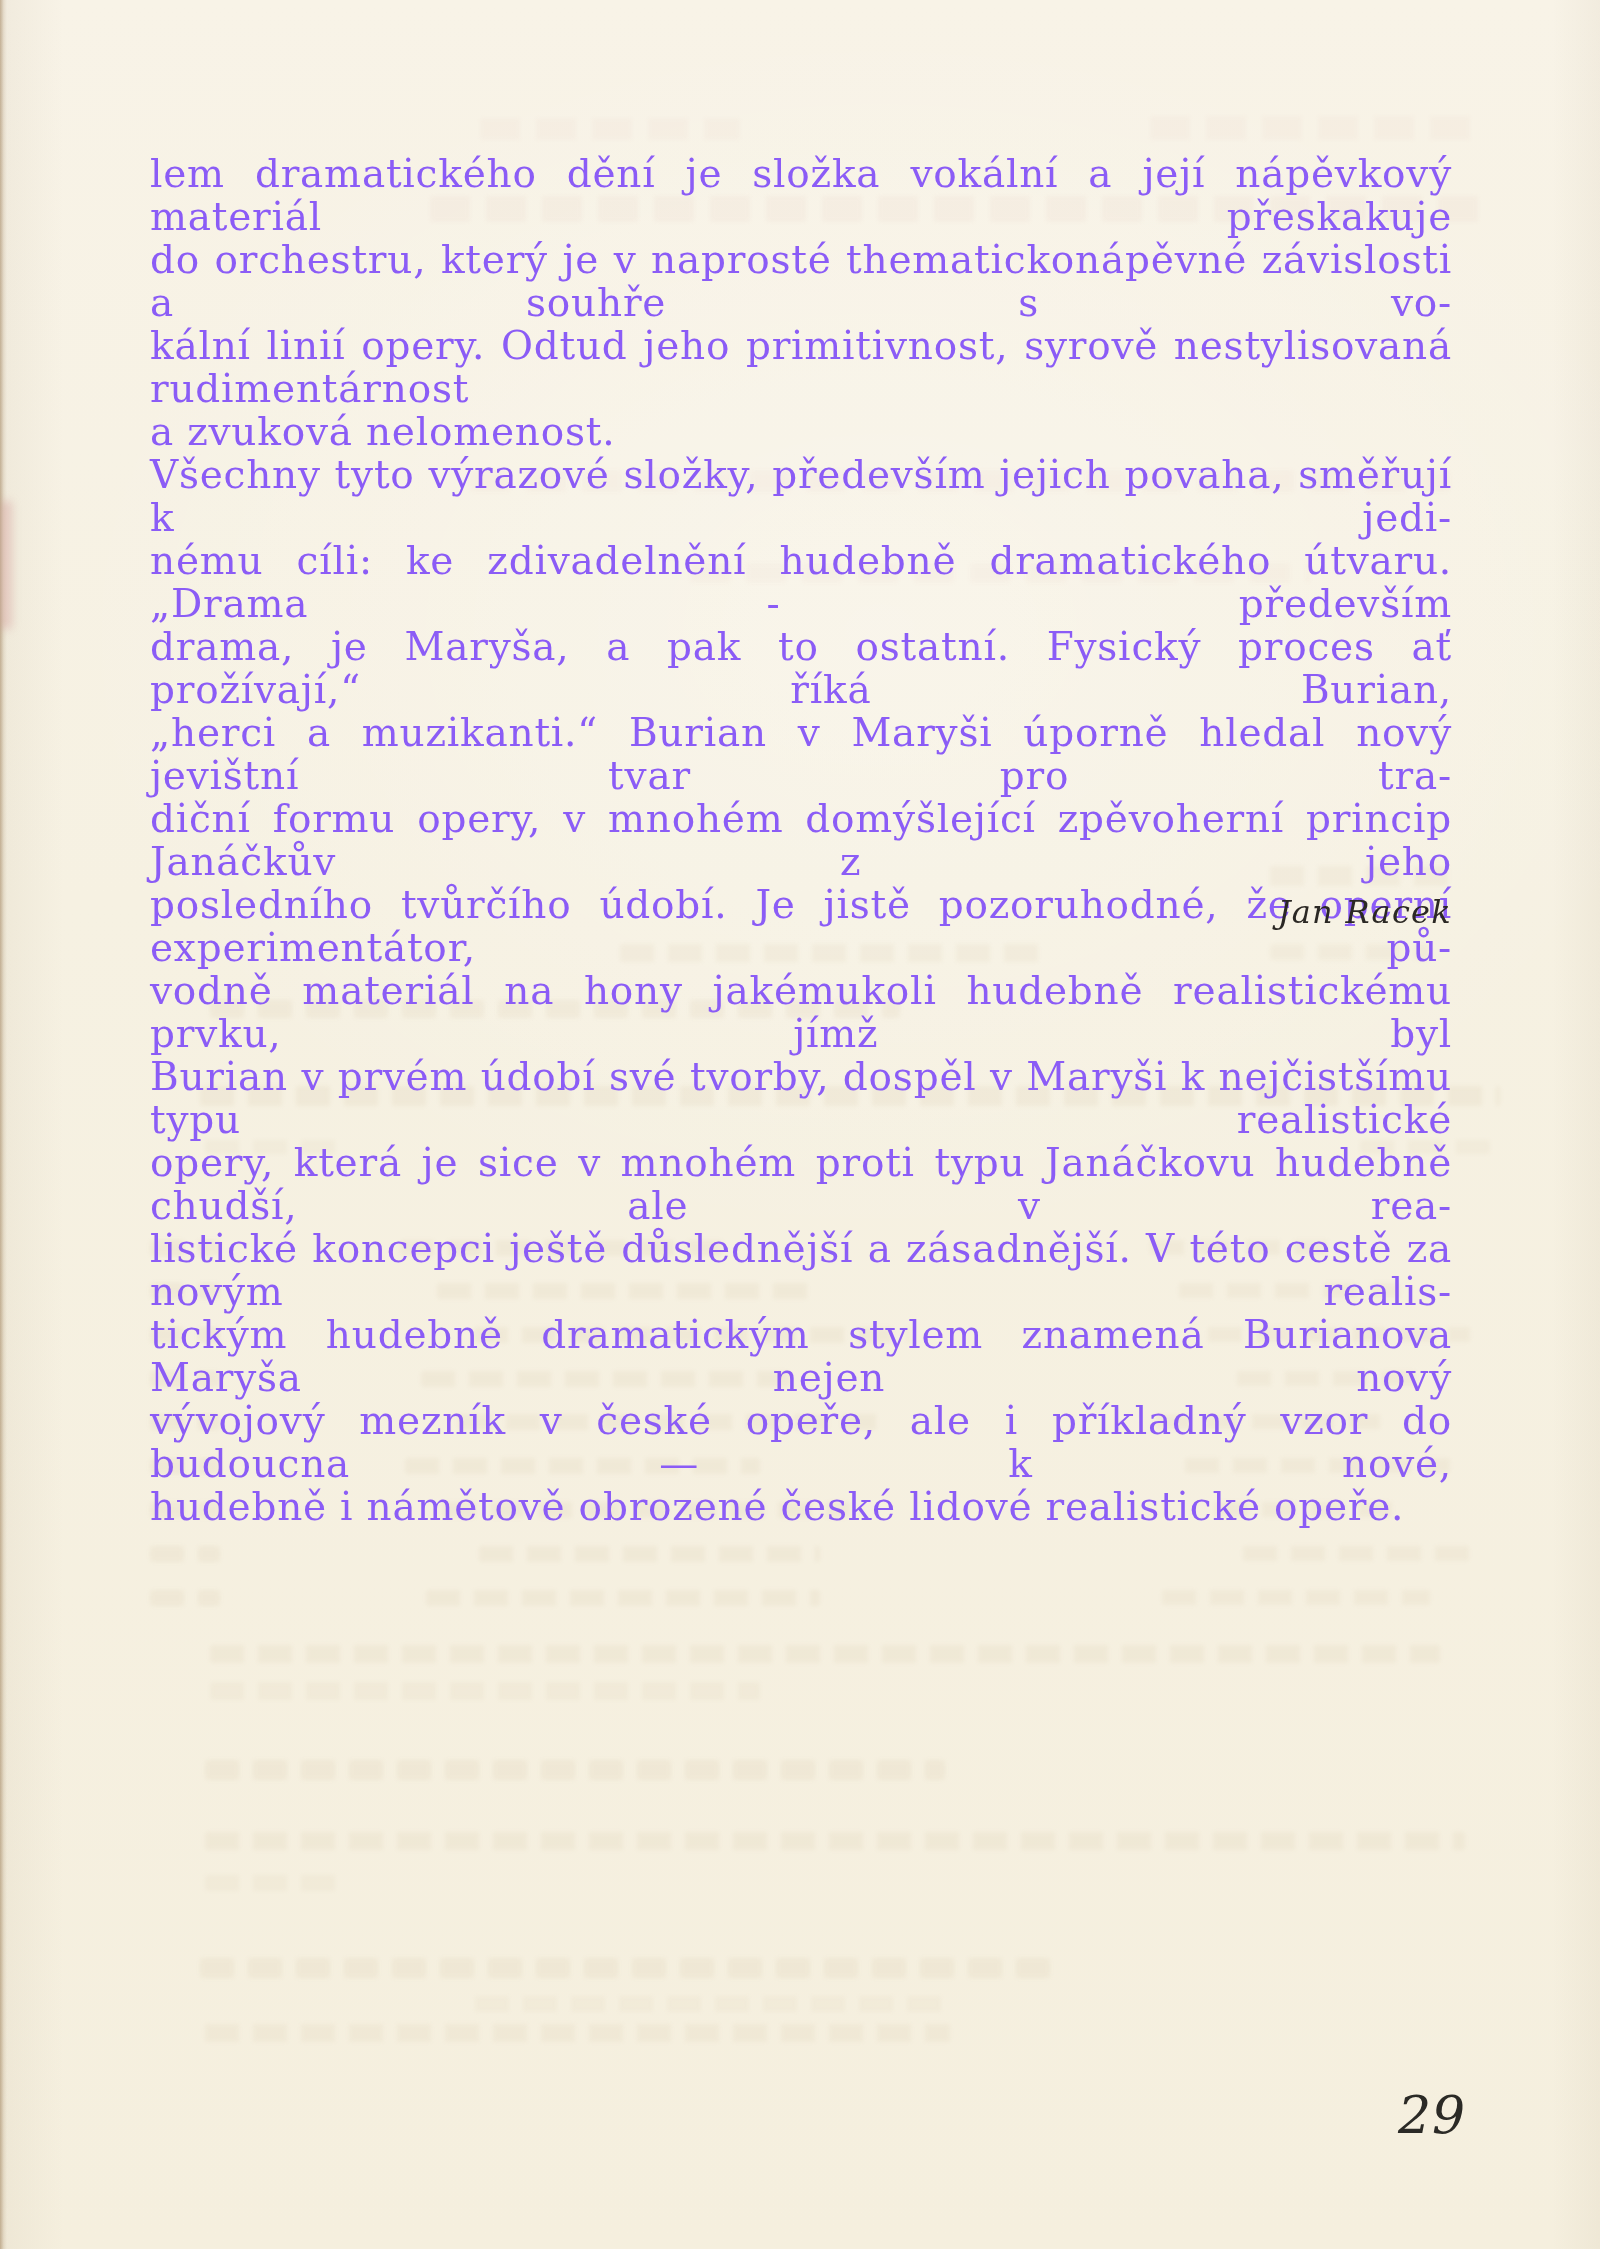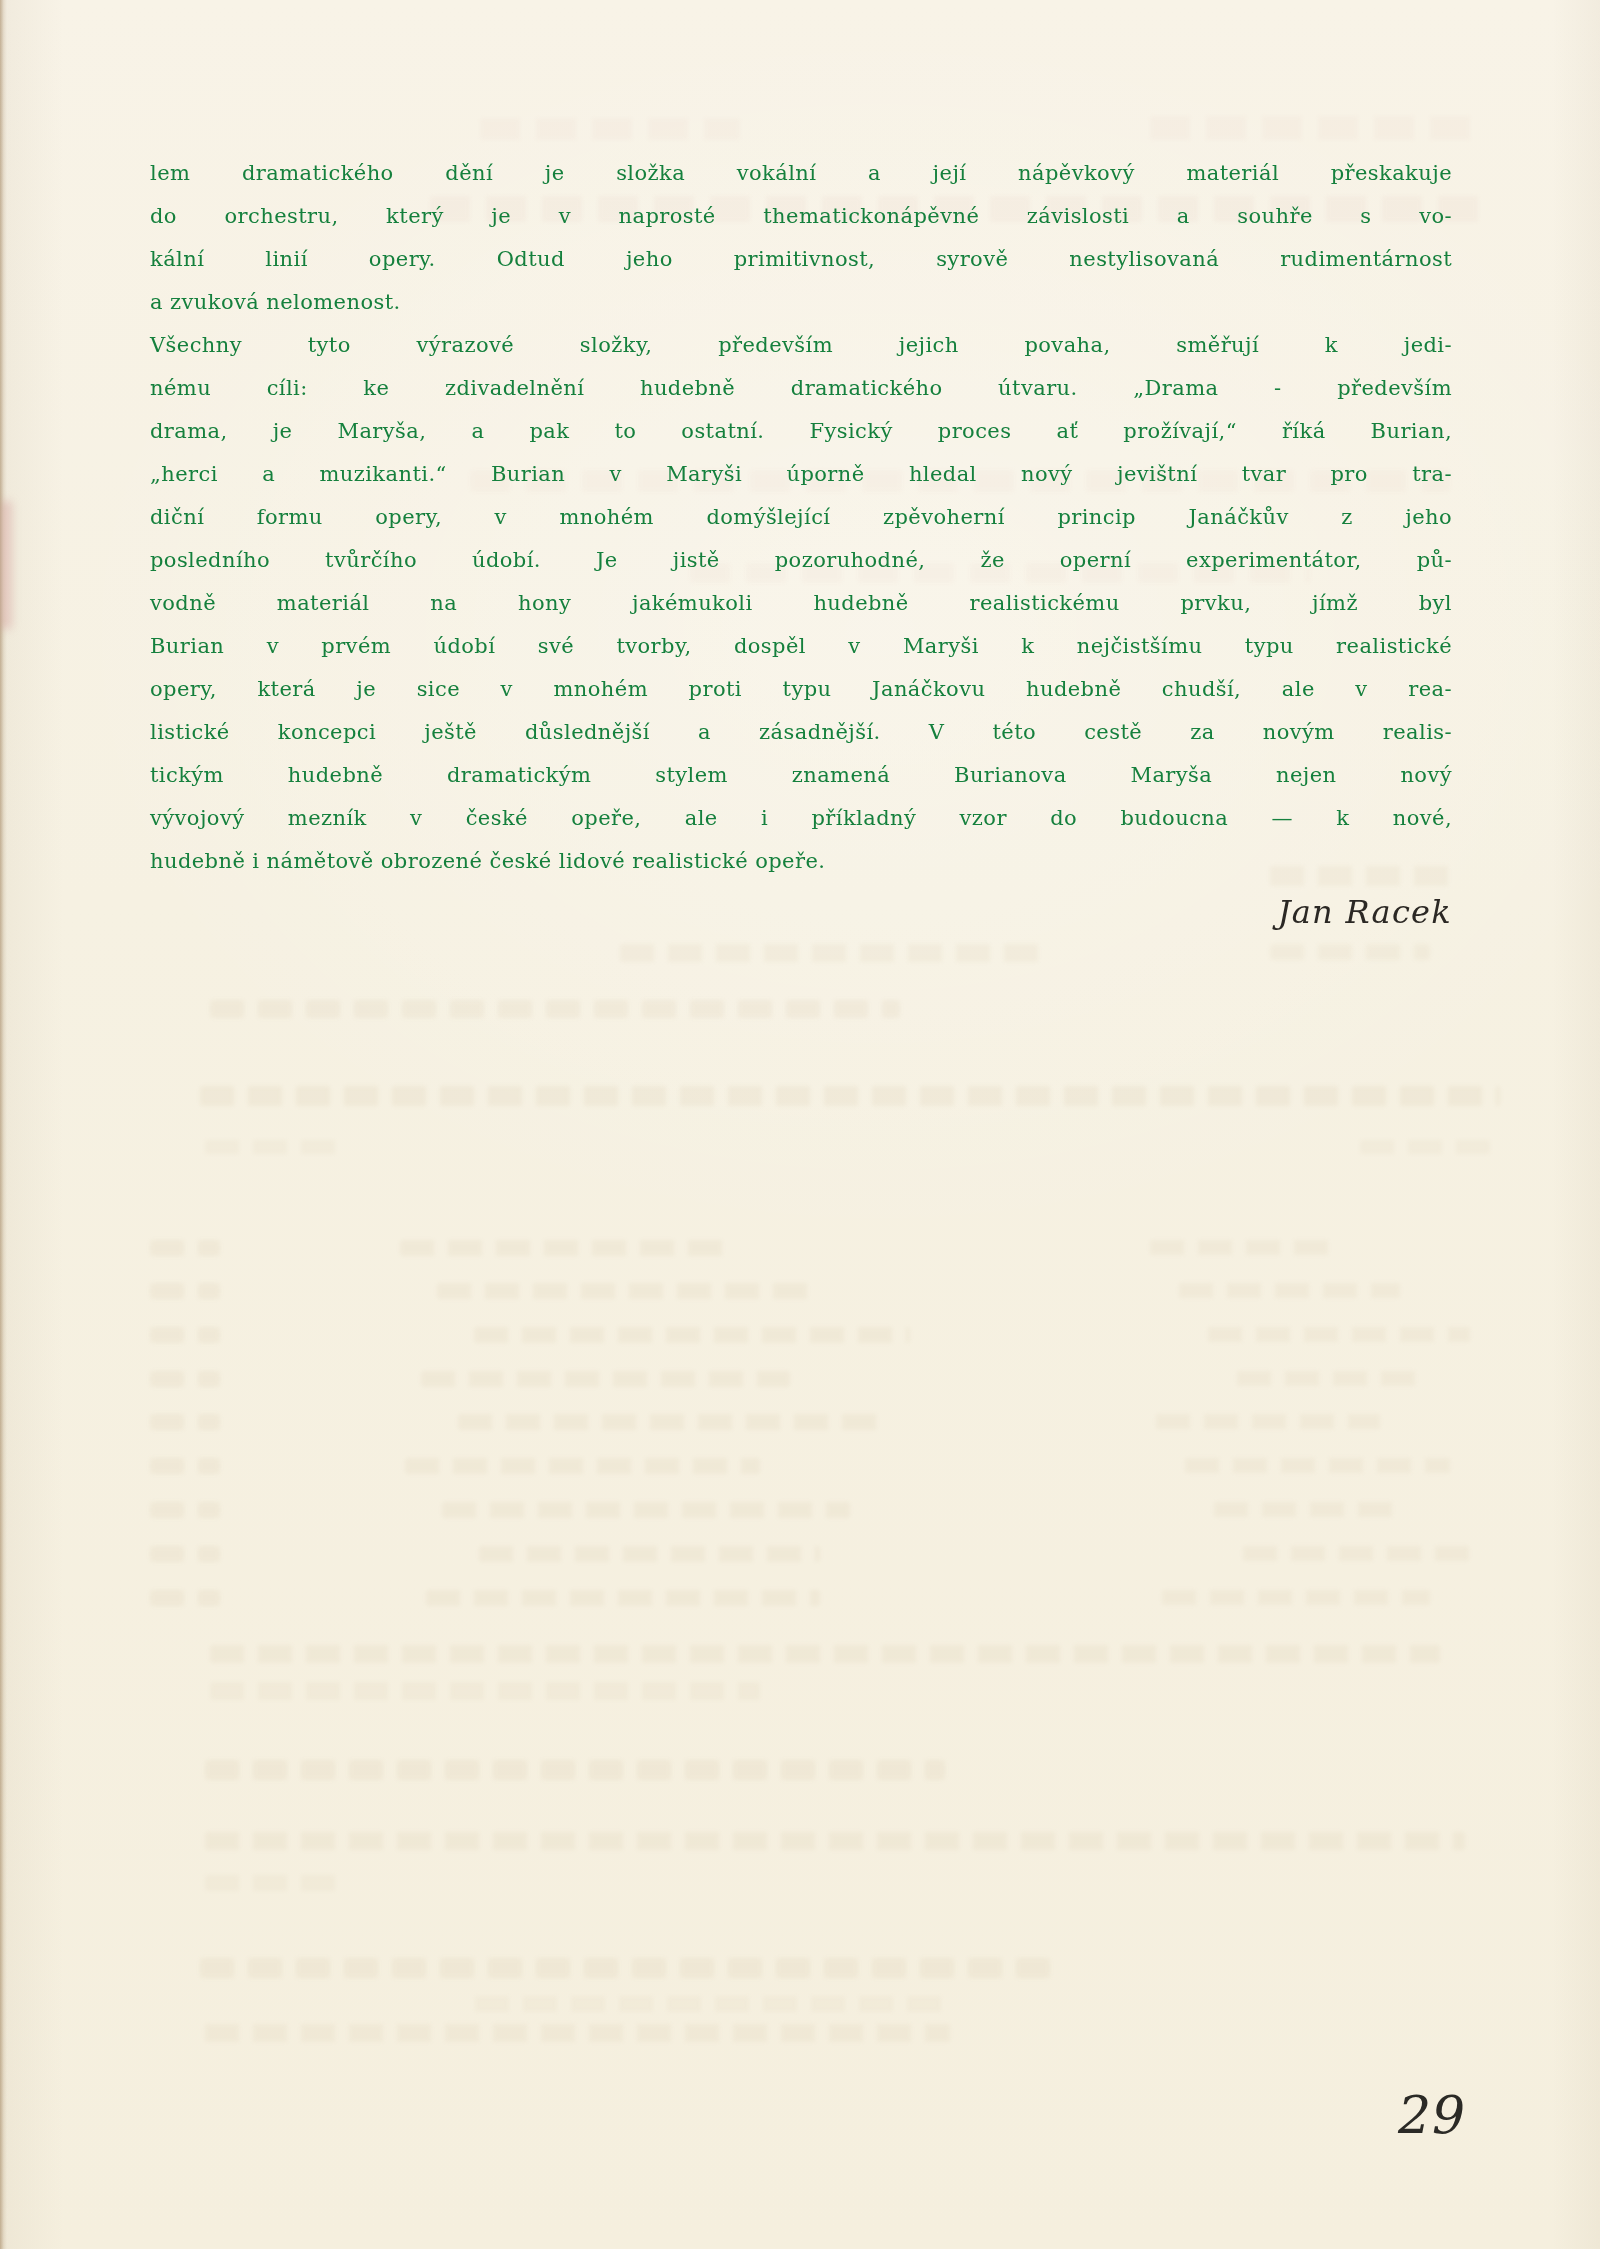--- a/index.html
+++ b/index.html
@@ -19,22 +19,22 @@
   .page-edge{
     position:absolute;left:0;top:0;width:7px;height:100%;
     background:linear-gradient(90deg, rgba(150,118,78,.5), rgba(150,118,78,.12) 55%, rgba(150,118,78,0));
   }
   .edge-smudge{
     position:absolute;left:0;width:12px;border-radius:8px;
     background:rgba(205,140,140,.35);filter:blur(4px);
   }
   .text-block{
     position:absolute;left:150px;top:152px;width:1302px;
-    font-size:21px;line-height:43px;letter-spacing:.02em;
-    color:#15803d;
+    font-size:39px;line-height:43px;letter-spacing:.02em;
+    color:#8b5cf6;
   }
   .line{white-space:normal;}
   .line.just{text-align:justify;text-align-last:justify;}
   .signature{
     position:absolute;left:150px;top:893px;width:1302px;
     text-align:right;font-style:italic;font-size:32px;color:#2b2824;
     letter-spacing:.04em;
   }
   .page-number{
     position:absolute;left:1398px;top:2085px;

